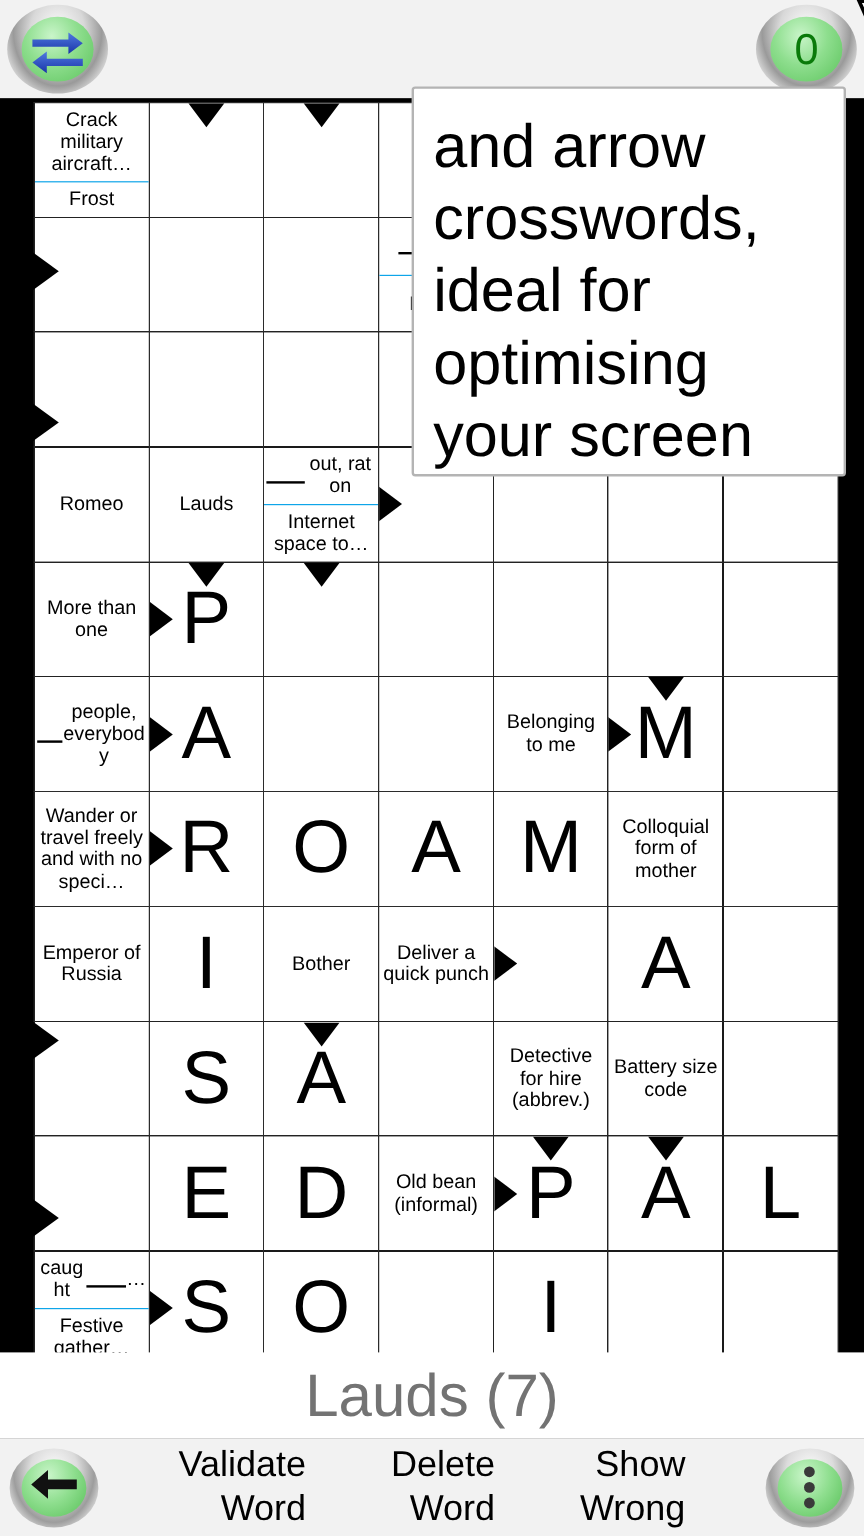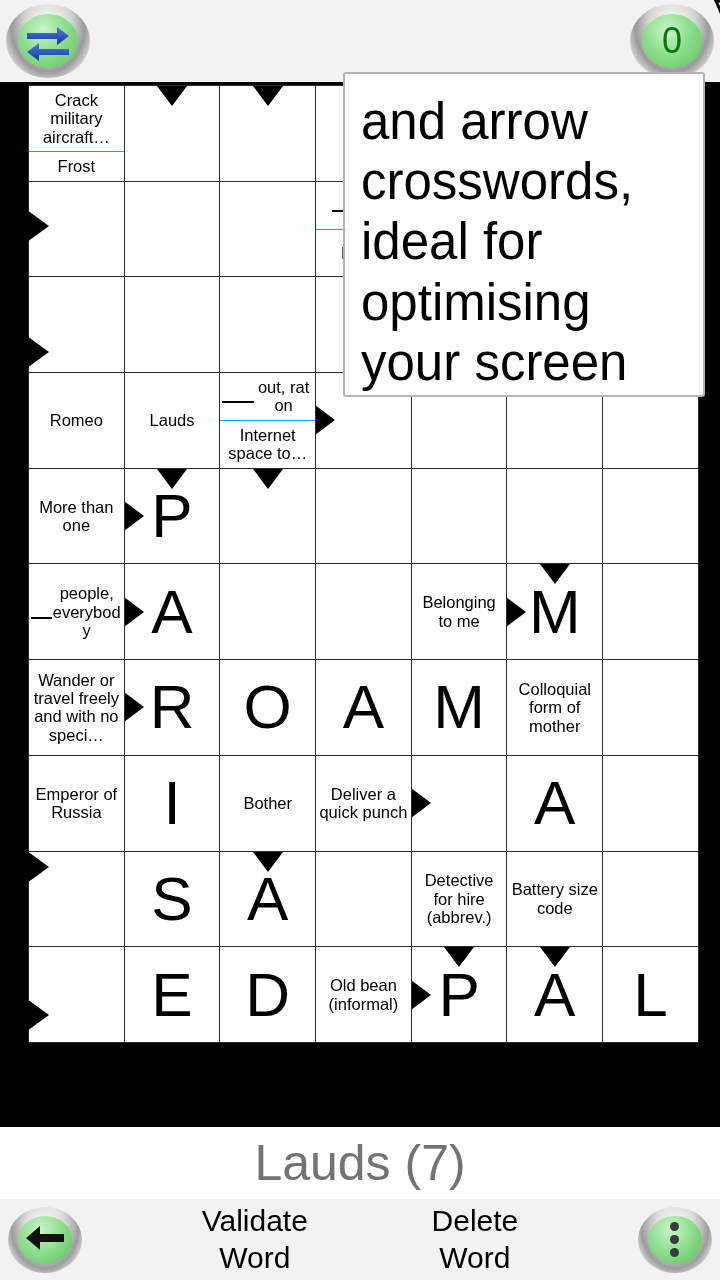--- a/index.html
+++ b/index.html
@@ -204,21 +204,21 @@
     background: #f2f2f2;
     display: flex;
     align-items: center;
     justify-content: space-between;
     box-sizing: border-box;
     padding: 0 8px;
   }
   .tb-btn {
     font-size: 30px;
     color: #000;
-    text-align: center;
+    text-align: right;
     line-height: 1.22;
     flex: none;
     padding: 0 4px;
   }
   .orb-sm {
     width: 74px; height: 66px;
     border-radius: 50%;
     background: radial-gradient(ellipse at 50% 30%, #ffffff 0%, #dcdcdc 38%, #9d9d9d 64%, #ececec 84%, #c0c0c0 100%);
     display: flex; align-items: center; justify-content: center;
     flex: none;
@@ -545,20 +545,47 @@
             <div class="arrow-right"></div>
           </td>
           <td>
             <span class="cellletter">A</span>
             <div class="arrow-down"></div>
           </td>
           <td>
             <span class="cellletter">L</span>
           </td>
         </tr>
+        <tr>
+          <td class="clue">
+            <div class="cluebox">
+              <div class="clue-part">caught <span class="fill-blank"></span>…</div>
+              <div class="clue-part">Festive gather…</div>
+            </div>
+          </td>
+          <td class="sel-word">
+            <span class="cellletter">S</span>
+            <div class="arrow-right"></div>
+          </td>
+          <td>
+            <span class="cellletter">O</span>
+          </td>
+          <td>
+            <span class="cellletter"></span>
+          </td>
+          <td>
+            <span class="cellletter">I</span>
+          </td>
+          <td>
+            <span class="cellletter"></span>
+          </td>
+          <td>
+            <span class="cellletter"></span>
+          </td>
+        </tr>
       </tbody>
   </table>
   <div id="gutter-arrows">
       <div class="gutter-arrow" style="top: 127.7px;"></div>
       <div class="gutter-arrow" style="top: 254.4px;"></div>
       <div class="gutter-arrow" style="top: 768.6px;"></div>
       <div class="gutter-arrow" style="top: 917.3px;"></div>
     </div>
 </div>
 
@@ -580,20 +607,24 @@
   <div class="tb-btn">
     <div>Validate</div>
     <div>Word</div>
   </div>
 
   <div class="tb-btn">
     <div>Delete</div>
     <div>Word</div>
   </div>
 
+  <div class="tb-btn">
+    <div>Show</div>
+    <div>Wrong</div>
+  </div>
 
   <div class="orb-sm">
     <div class="orb-sm-inner">
       <span class="dot3">
         <i></i>
           <i></i>
           <i></i>
       </span>
     </div>
   </div>

